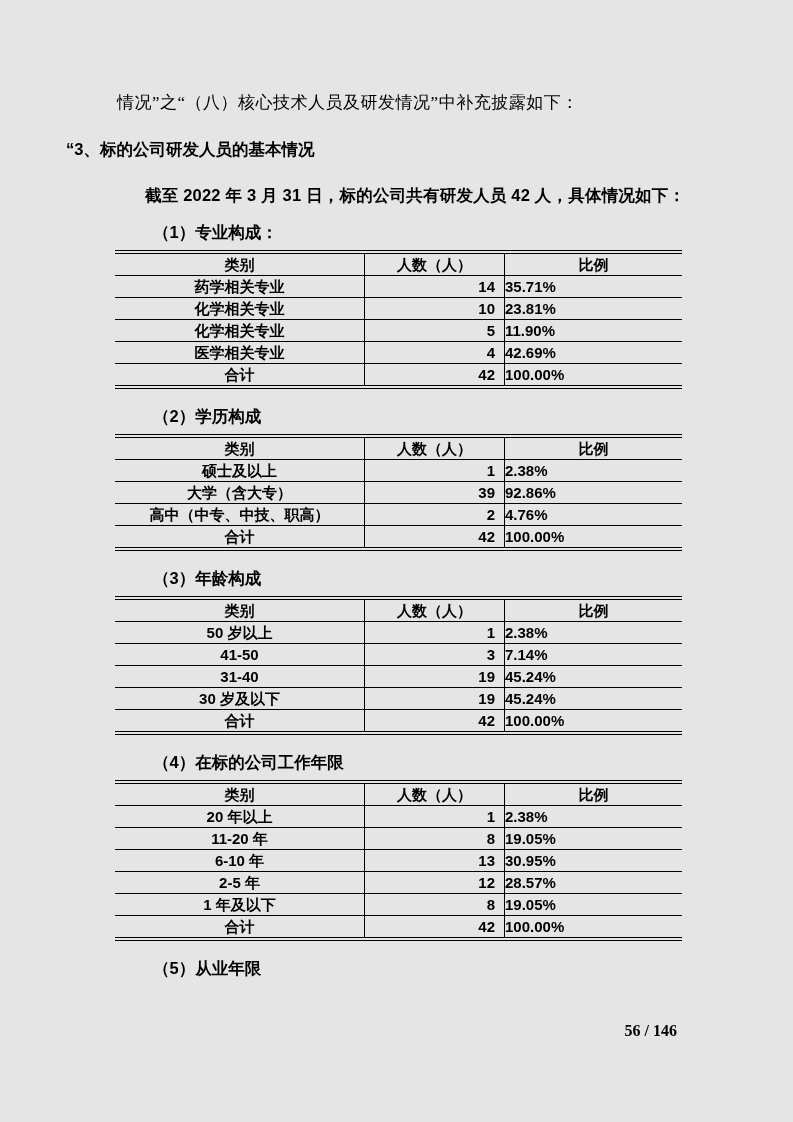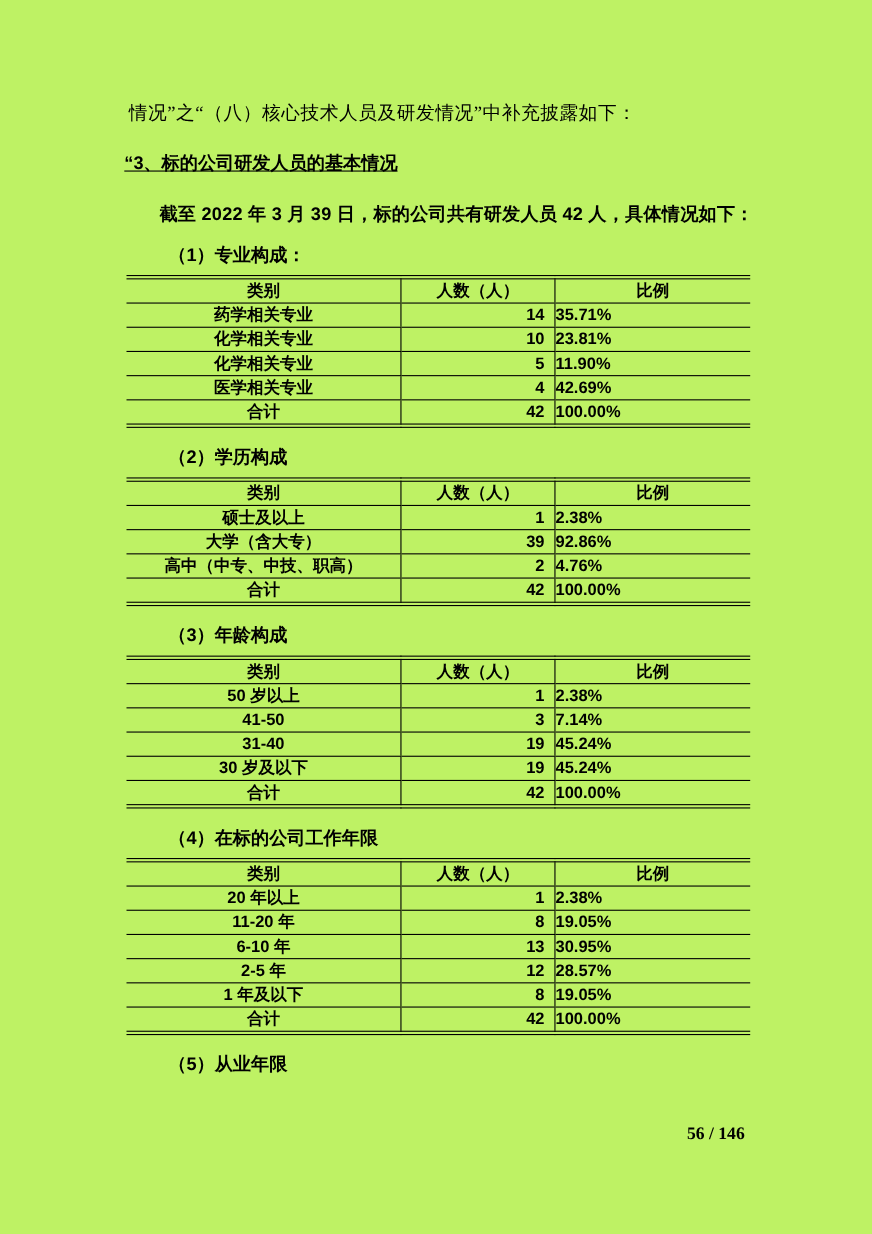--- a/index.html
+++ b/index.html
@@ -1,34 +1,34 @@
 <!DOCTYPE html>
 <html><head>
 <meta charset="utf-8">
 <style>
   html,body { margin:0; padding:0; background:#ffffff; }
   .page {
     position:relative;
     width:793px; height:1122px;
-    background:#bef264;
+    background:#e5e5e5;
     color:#000;
     font-family:"Liberation Sans", sans-serif;
     overflow:hidden;
     box-sizing:border-box;
     padding-top:93px;
   }
   .intro {
     margin:0 100px 0 117px;
     font-family:"Liberation Serif", serif;
     font-size:17px; font-weight:400;
     line-height:20px; letter-spacing:0.5px;
   }
   .heading {
-    margin:26px 0 0 113px;
-    font-size:16.5px; font-weight:700; line-height:20px;text-decoration:underline;
+    margin:26px 0 0 66px;
+    font-size:16.5px; font-weight:700; line-height:20px;
   }
   .summary {
     margin:26px 0 0 145px;
     font-size:16.5px; font-weight:700; line-height:20px;
     letter-spacing:0.2px;
   }
   .section-title {
     margin:17px 0 8px 153px;
     font-size:16.5px; font-weight:700; line-height:20px;
   }
@@ -58,21 +58,21 @@
     font-family:"Liberation Serif", serif;
     font-size:16px; font-weight:700;
   }
 </style>
 </head>
 <body>
 
 <div class="page">
   <p class="intro">情况”之“（八）核心技术人员及研发情况”中补充披露如下：</p>
   <p class="heading">“3、标的公司研发人员的基本情况</p>
-  <p class="summary">截至 2022 年 3 月 39 日，标的公司共有研发人员 42 人，具体情况如下：</p>
+  <p class="summary">截至 2022 年 3 月 31 日，标的公司共有研发人员 42 人，具体情况如下：</p>
   <div id="sections">
       <div class="section">
         <p class="section-title">（1）专业构成：</p>
         <table>
           <thead>
             <tr>
               <th class="c1">类别</th>
               <th class="c2">人数（人）</th>
               <th class="c3">比例</th>
             </tr>

